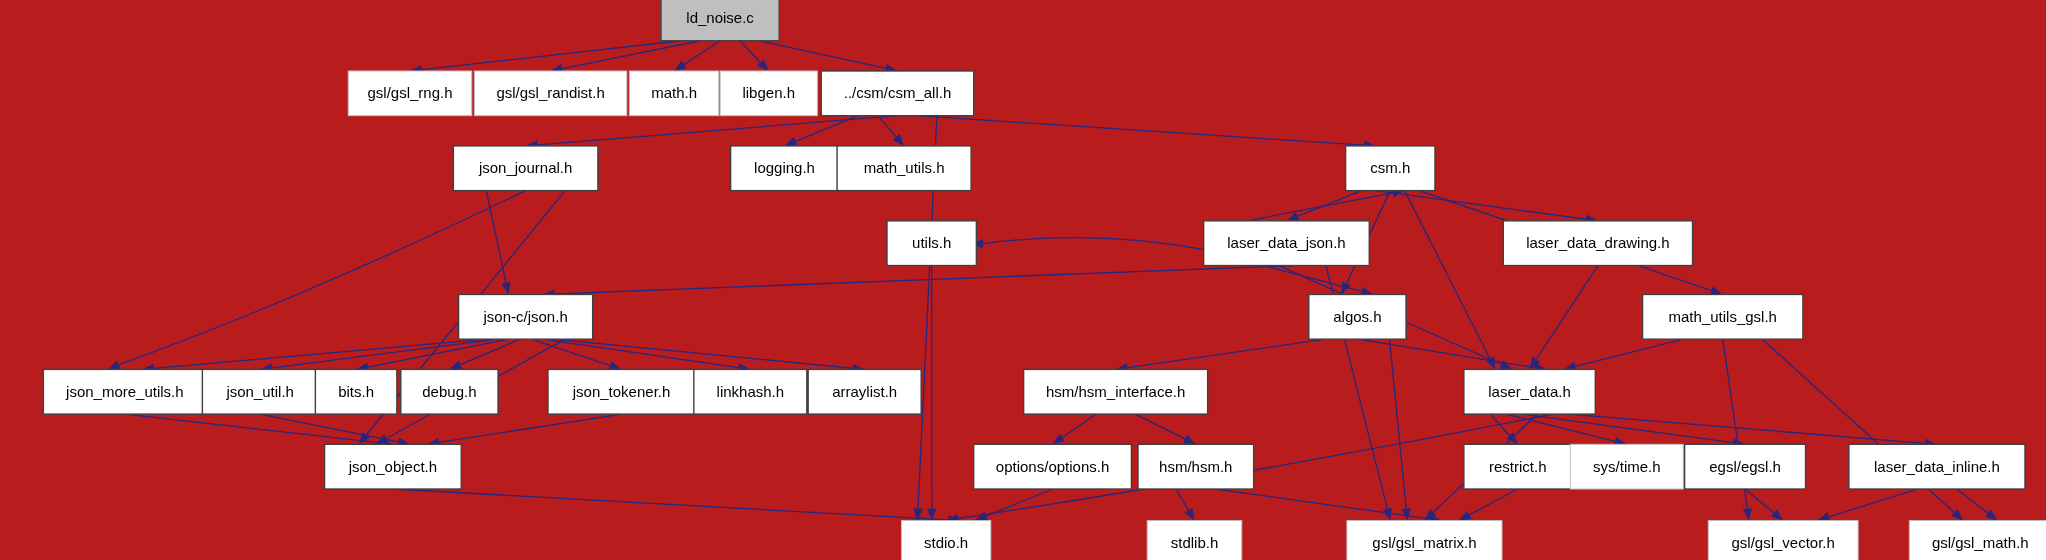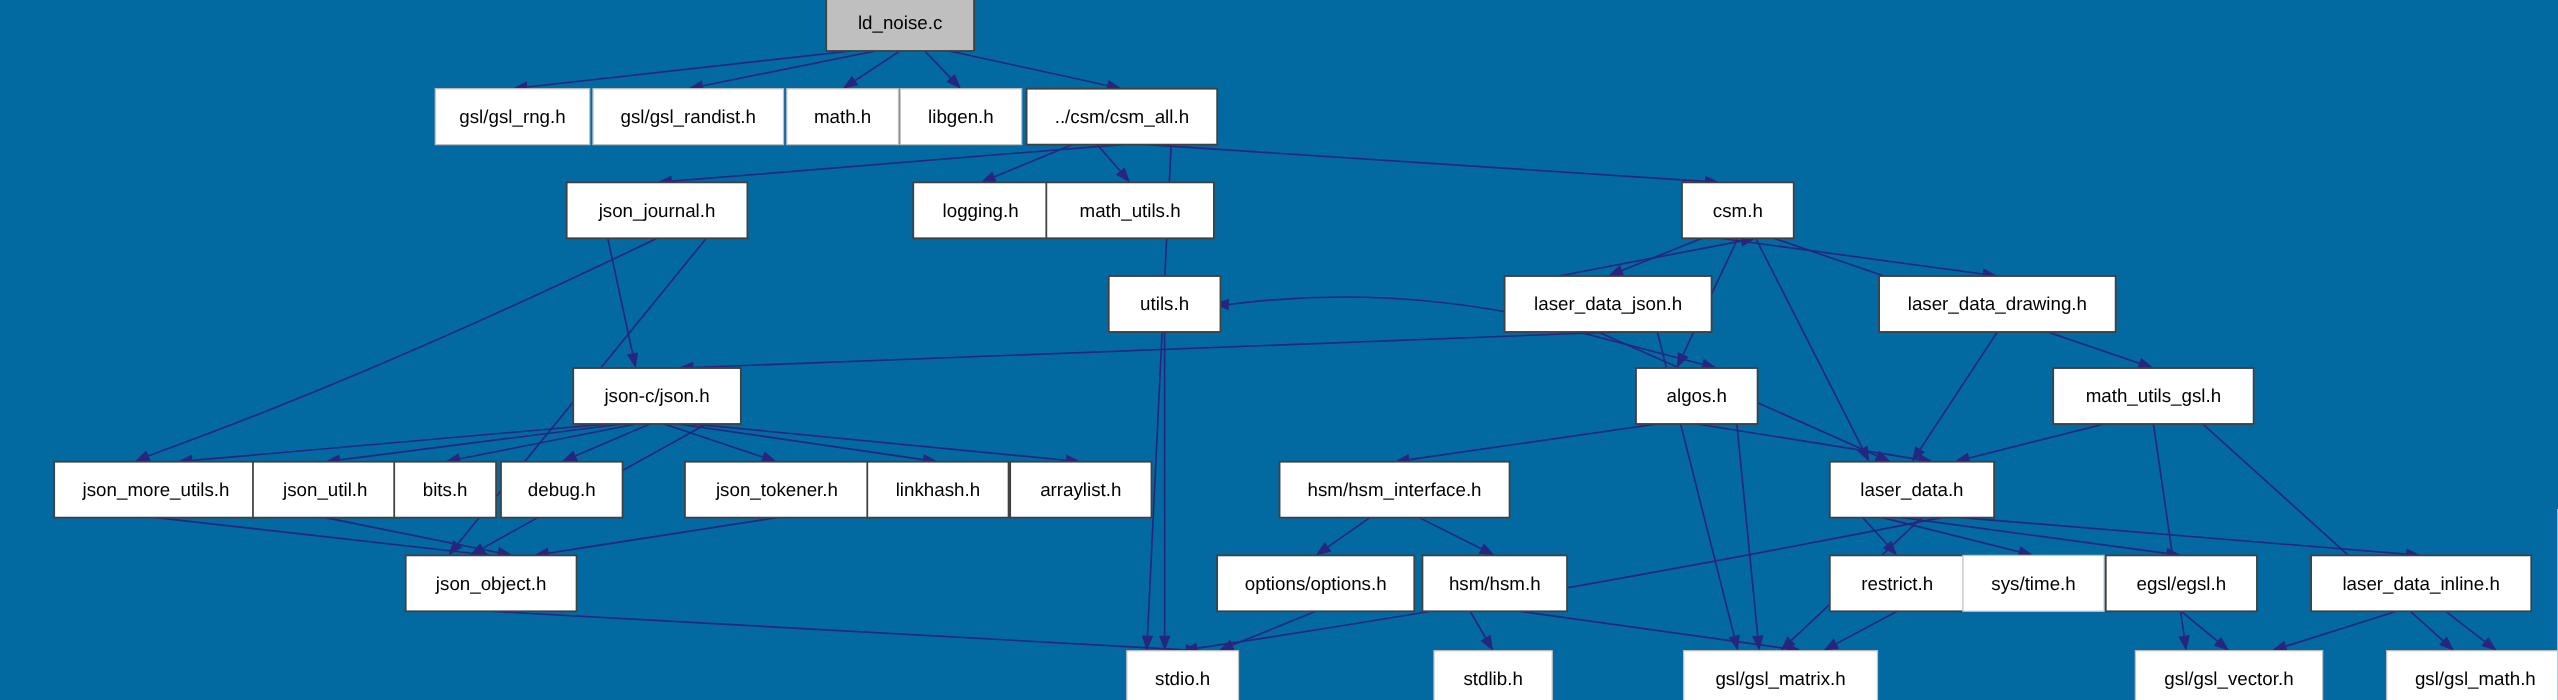--- a/index.html
+++ b/index.html
@@ -4,21 +4,21 @@
 <style>
   html, body {
     margin: 0;
     padding: 0;
     background: #ffffff;
   }
   #graph-root {
     position: relative;
     width: 2046px;
     height: 560px;
-    background: #0369a1;
+    background: #b91c1c;
     font-family: "Liberation Sans", sans-serif;
     overflow: hidden;
   }
   svg.graph-canvas {
     position: absolute;
     left: 0;
     top: 0;
     width: 2046px;
     height: 560px;
     display: block;

